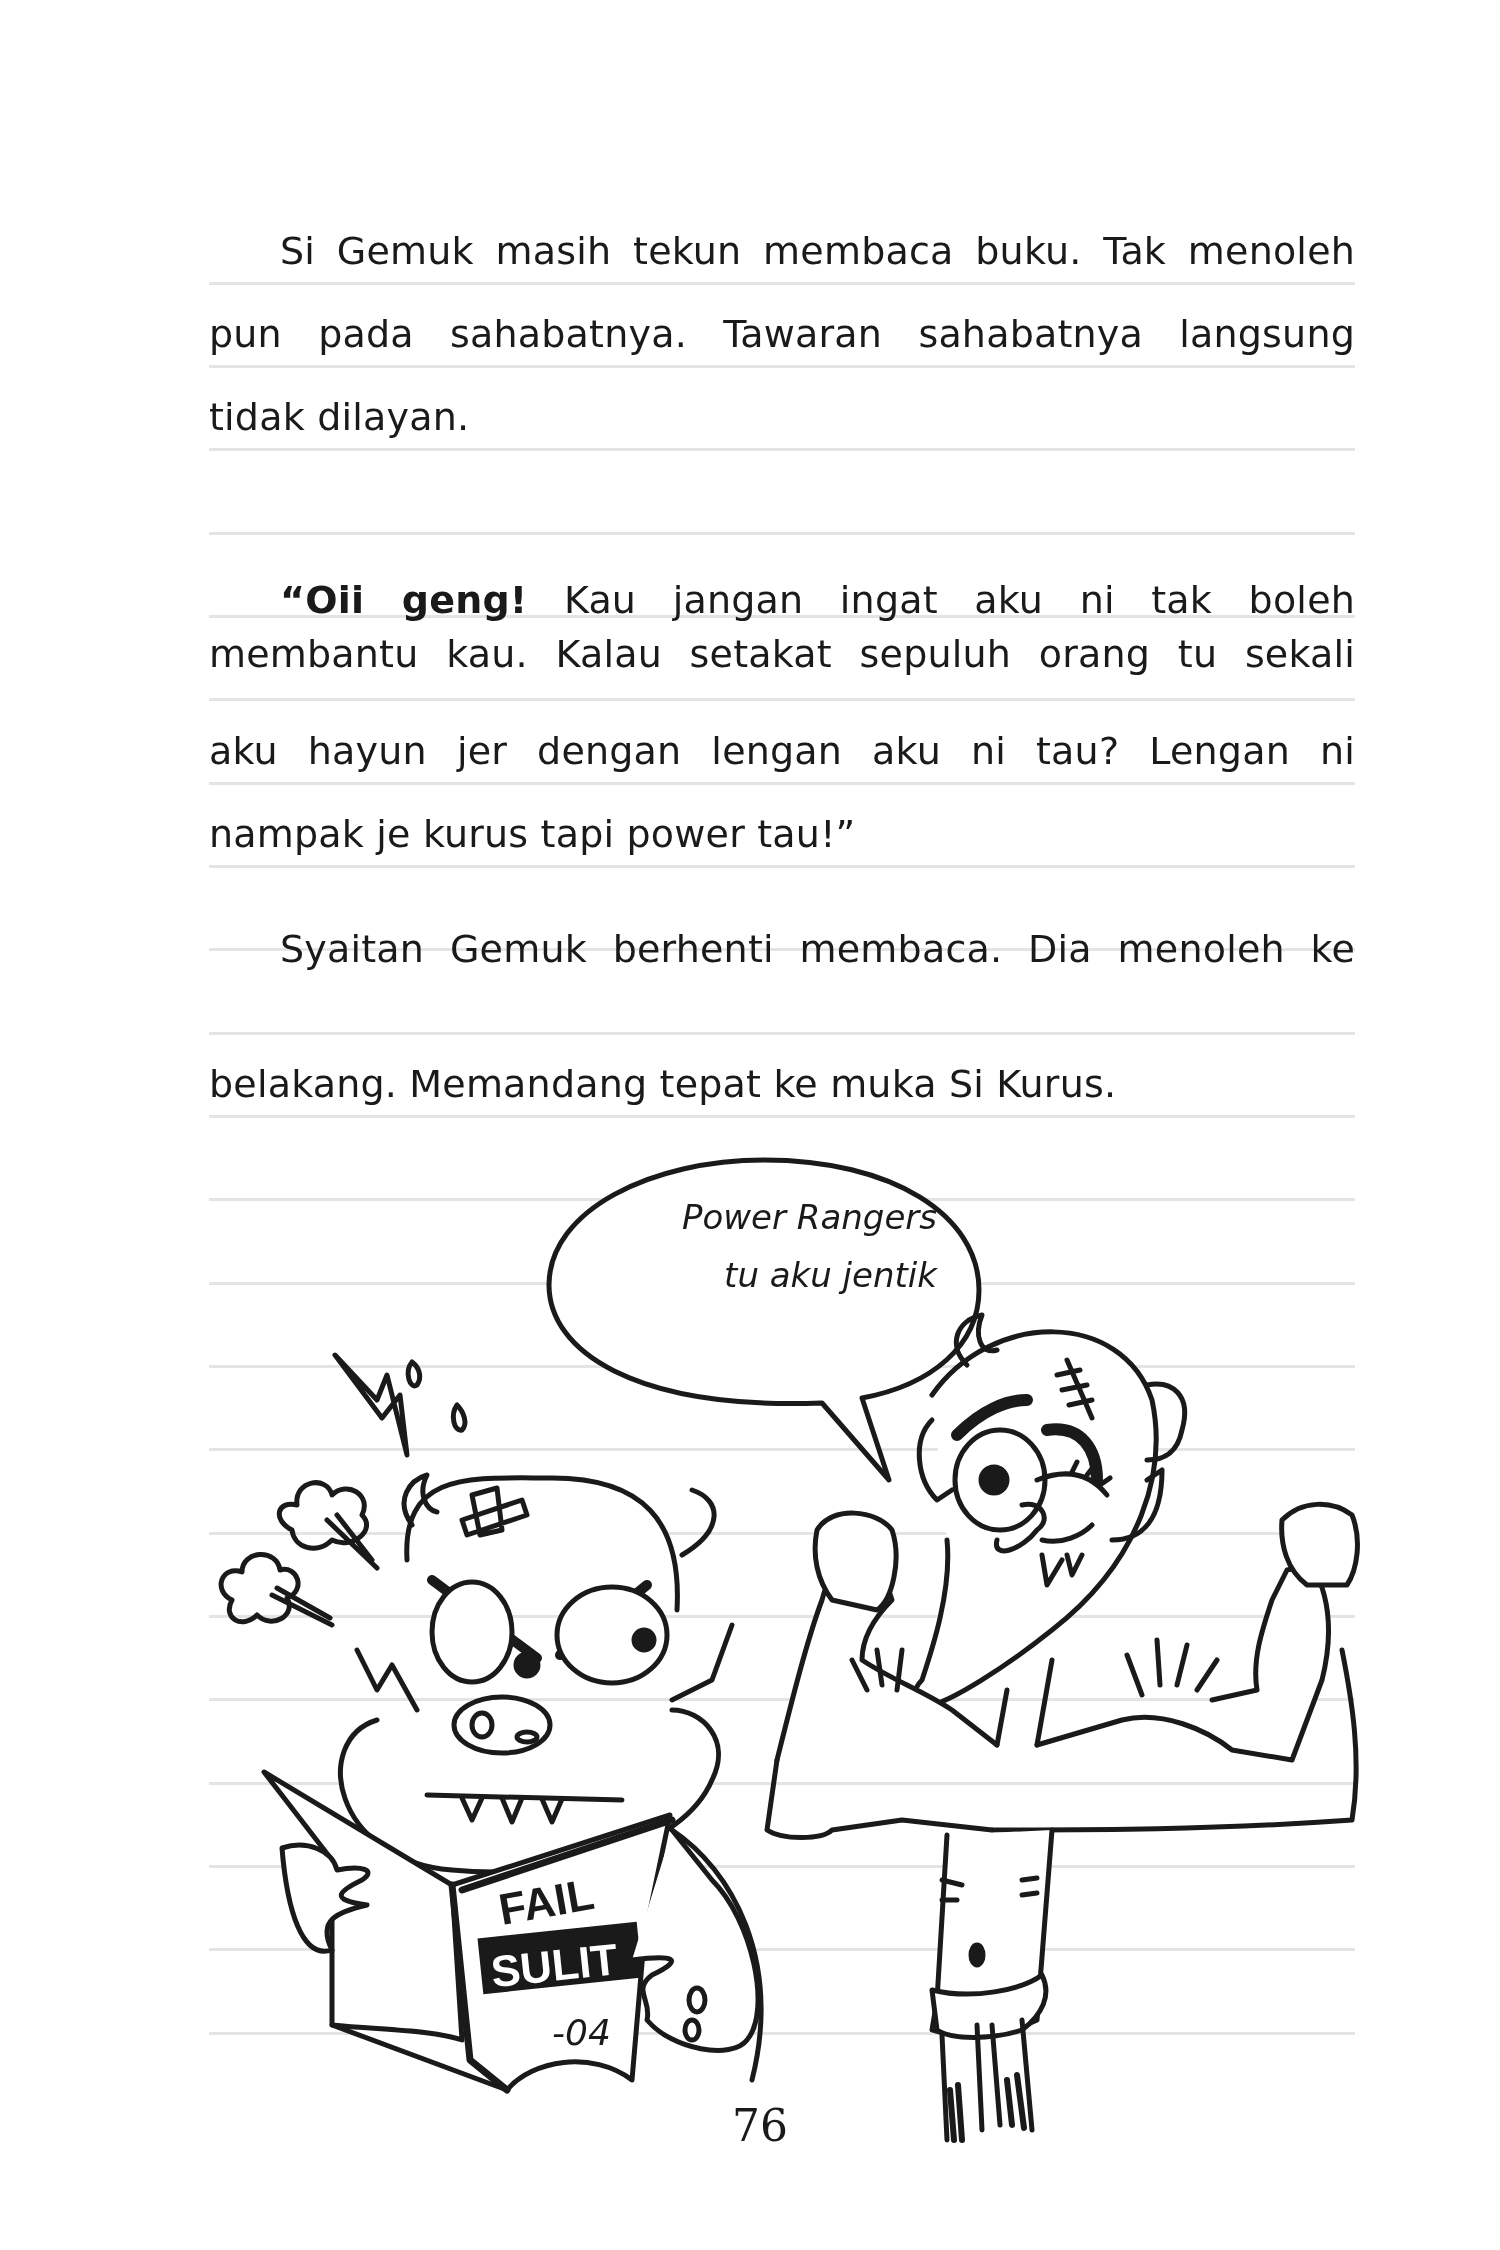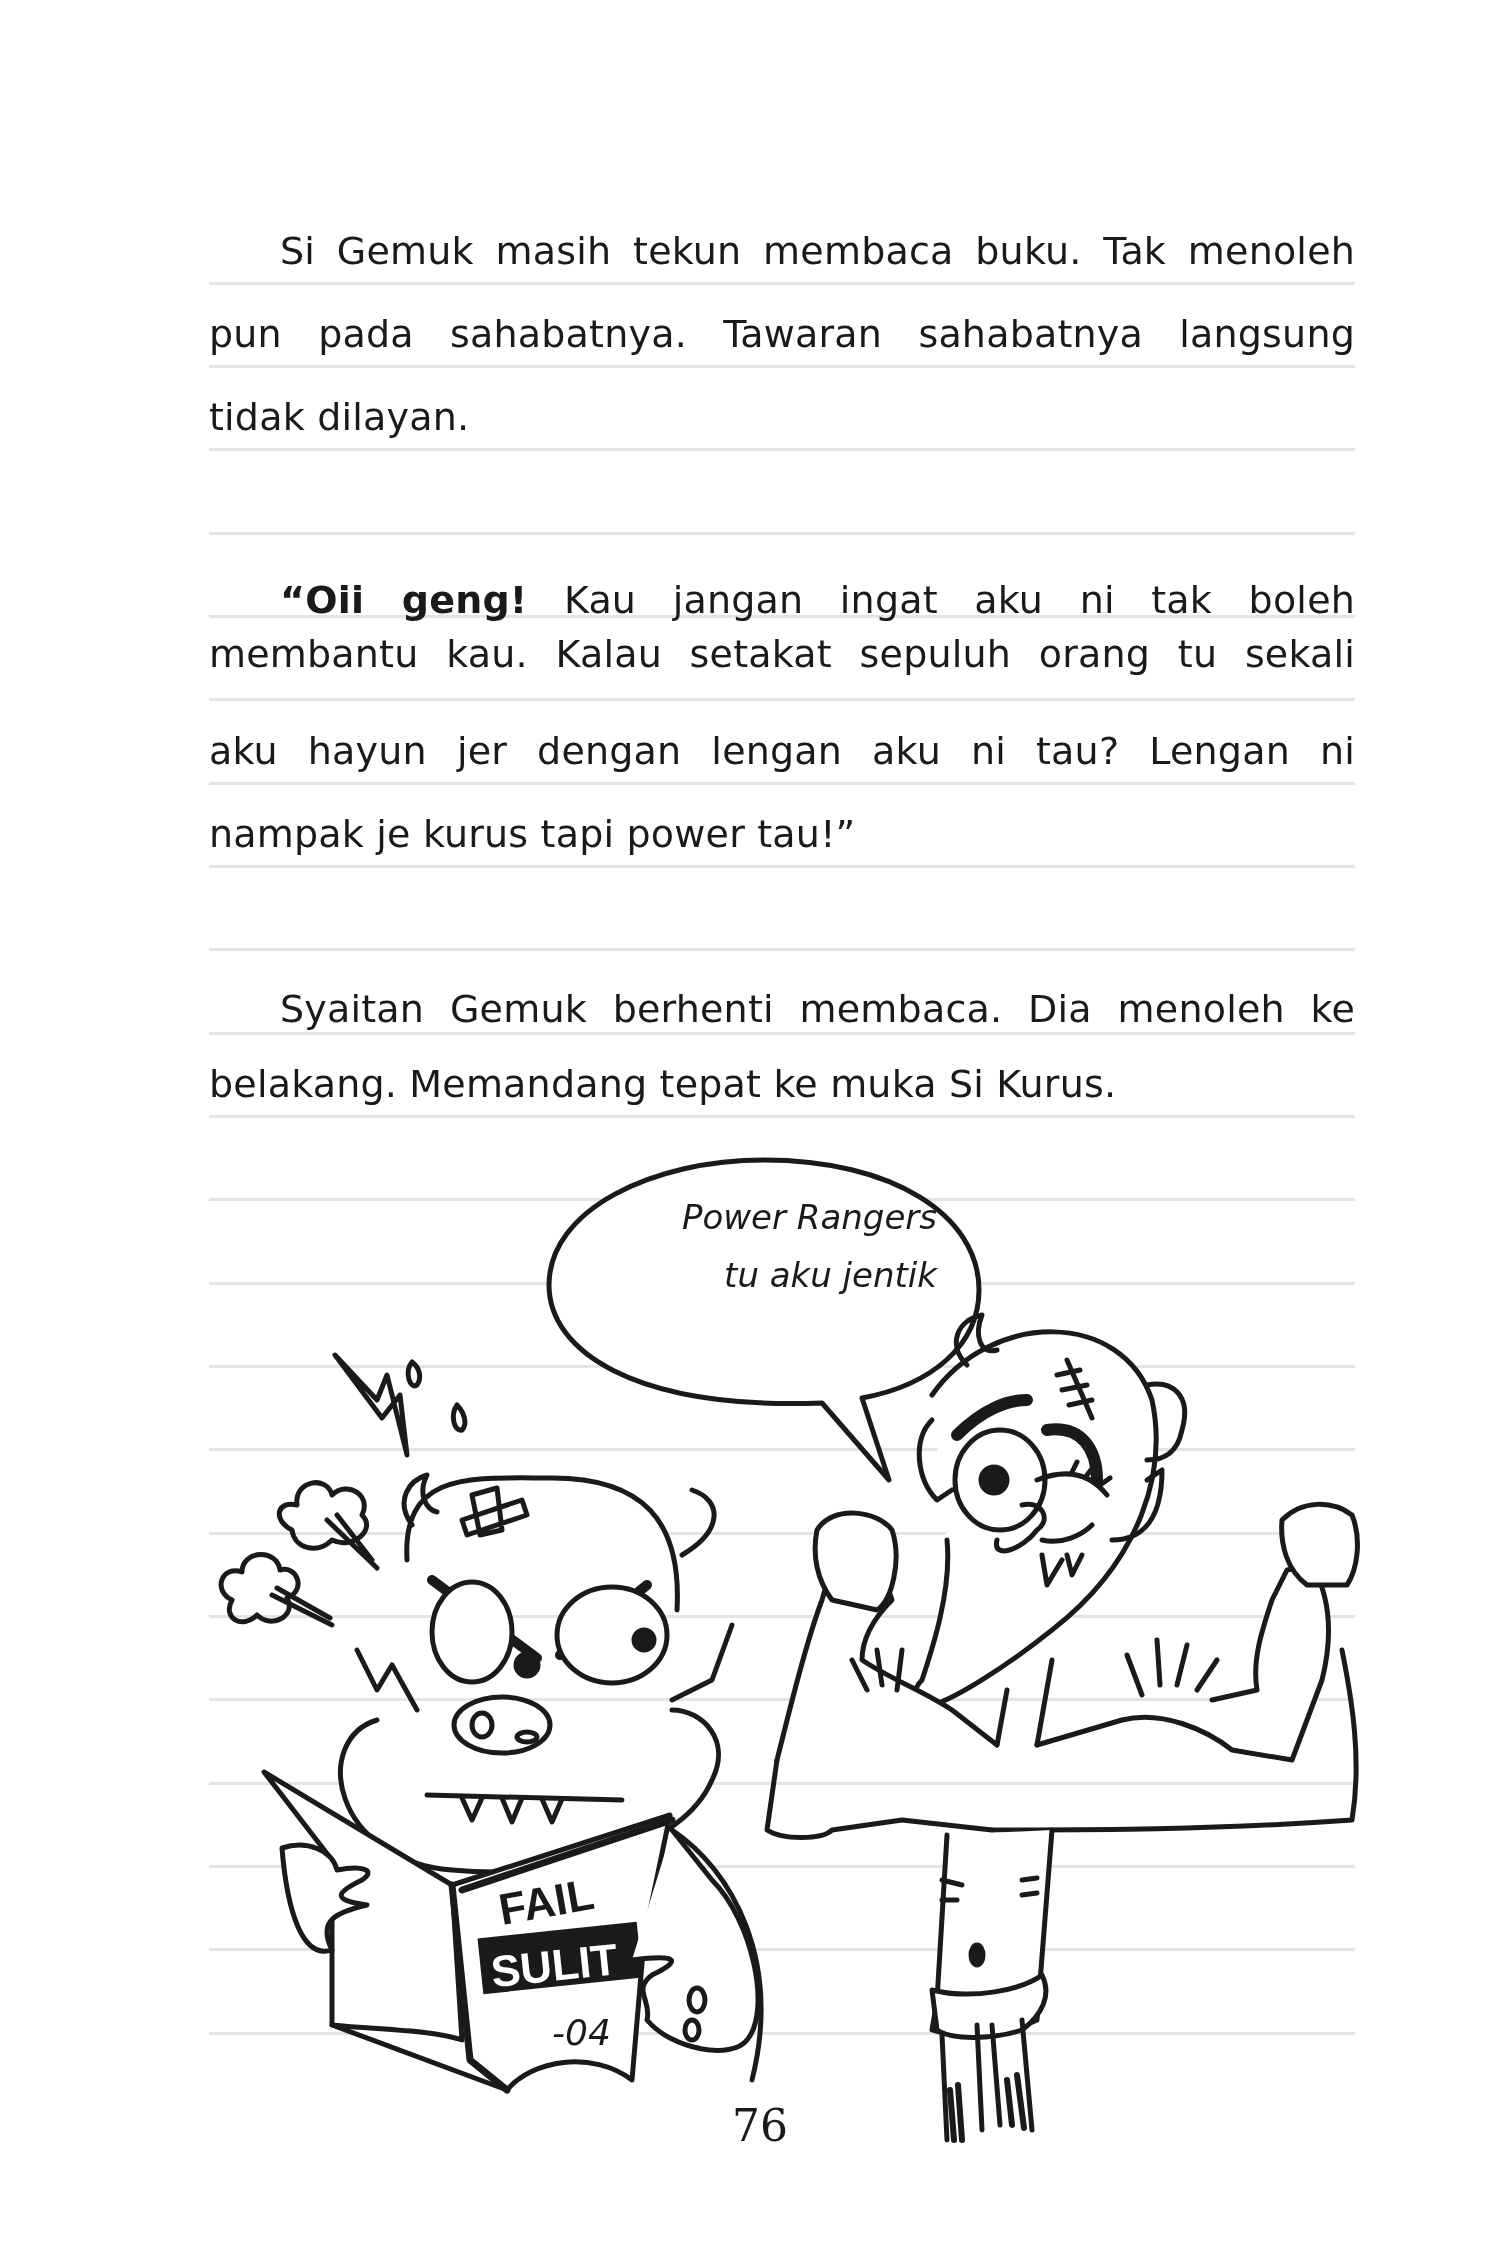--- a/index.html
+++ b/index.html
@@ -62,21 +62,21 @@
   </div>
 
   <div>
     <div class="text-line justify indent" style="top:565px"><b>“Oii geng!</b><span> Kau jangan ingat aku ni tak boleh</span></div>
     <div class="text-line justify" style="top:619px">membantu kau. Kalau setakat sepuluh orang tu sekali</div>
     <div class="text-line justify" style="top:716px">aku hayun jer dengan lengan aku ni tau? Lengan ni</div>
     <div class="text-line" style="top:799px">nampak je kurus tapi power tau!”</div>
   </div>
 
   <div>
-    <div class="text-line justify indent" style="top:974px">Syaitan Gemuk berhenti membaca. Dia menoleh ke</div>
+    <div class="text-line justify indent" style="top:914px">Syaitan Gemuk berhenti membaca. Dia menoleh ke</div>
     <div class="text-line" style="top:1049px">belakang. Memandang tepat ke muka Si Kurus.</div>
   </div>
 
   <svg class="illustration" viewBox="0 0 1500 2250" fill="none" stroke="#1a1a1a" stroke-width="5" stroke-linecap="round" stroke-linejoin="round">
 
     <g>
       <path d="M 790 1403 C 600 1410 517 1350 517 1285 C 517 1210 620 1160 732 1160 C 860 1160 947 1215 947 1290 C 947 1345 900 1385 830 1398 L 857 1480 Z" fill="#fff"></path>
     </g>
 
     <g>

